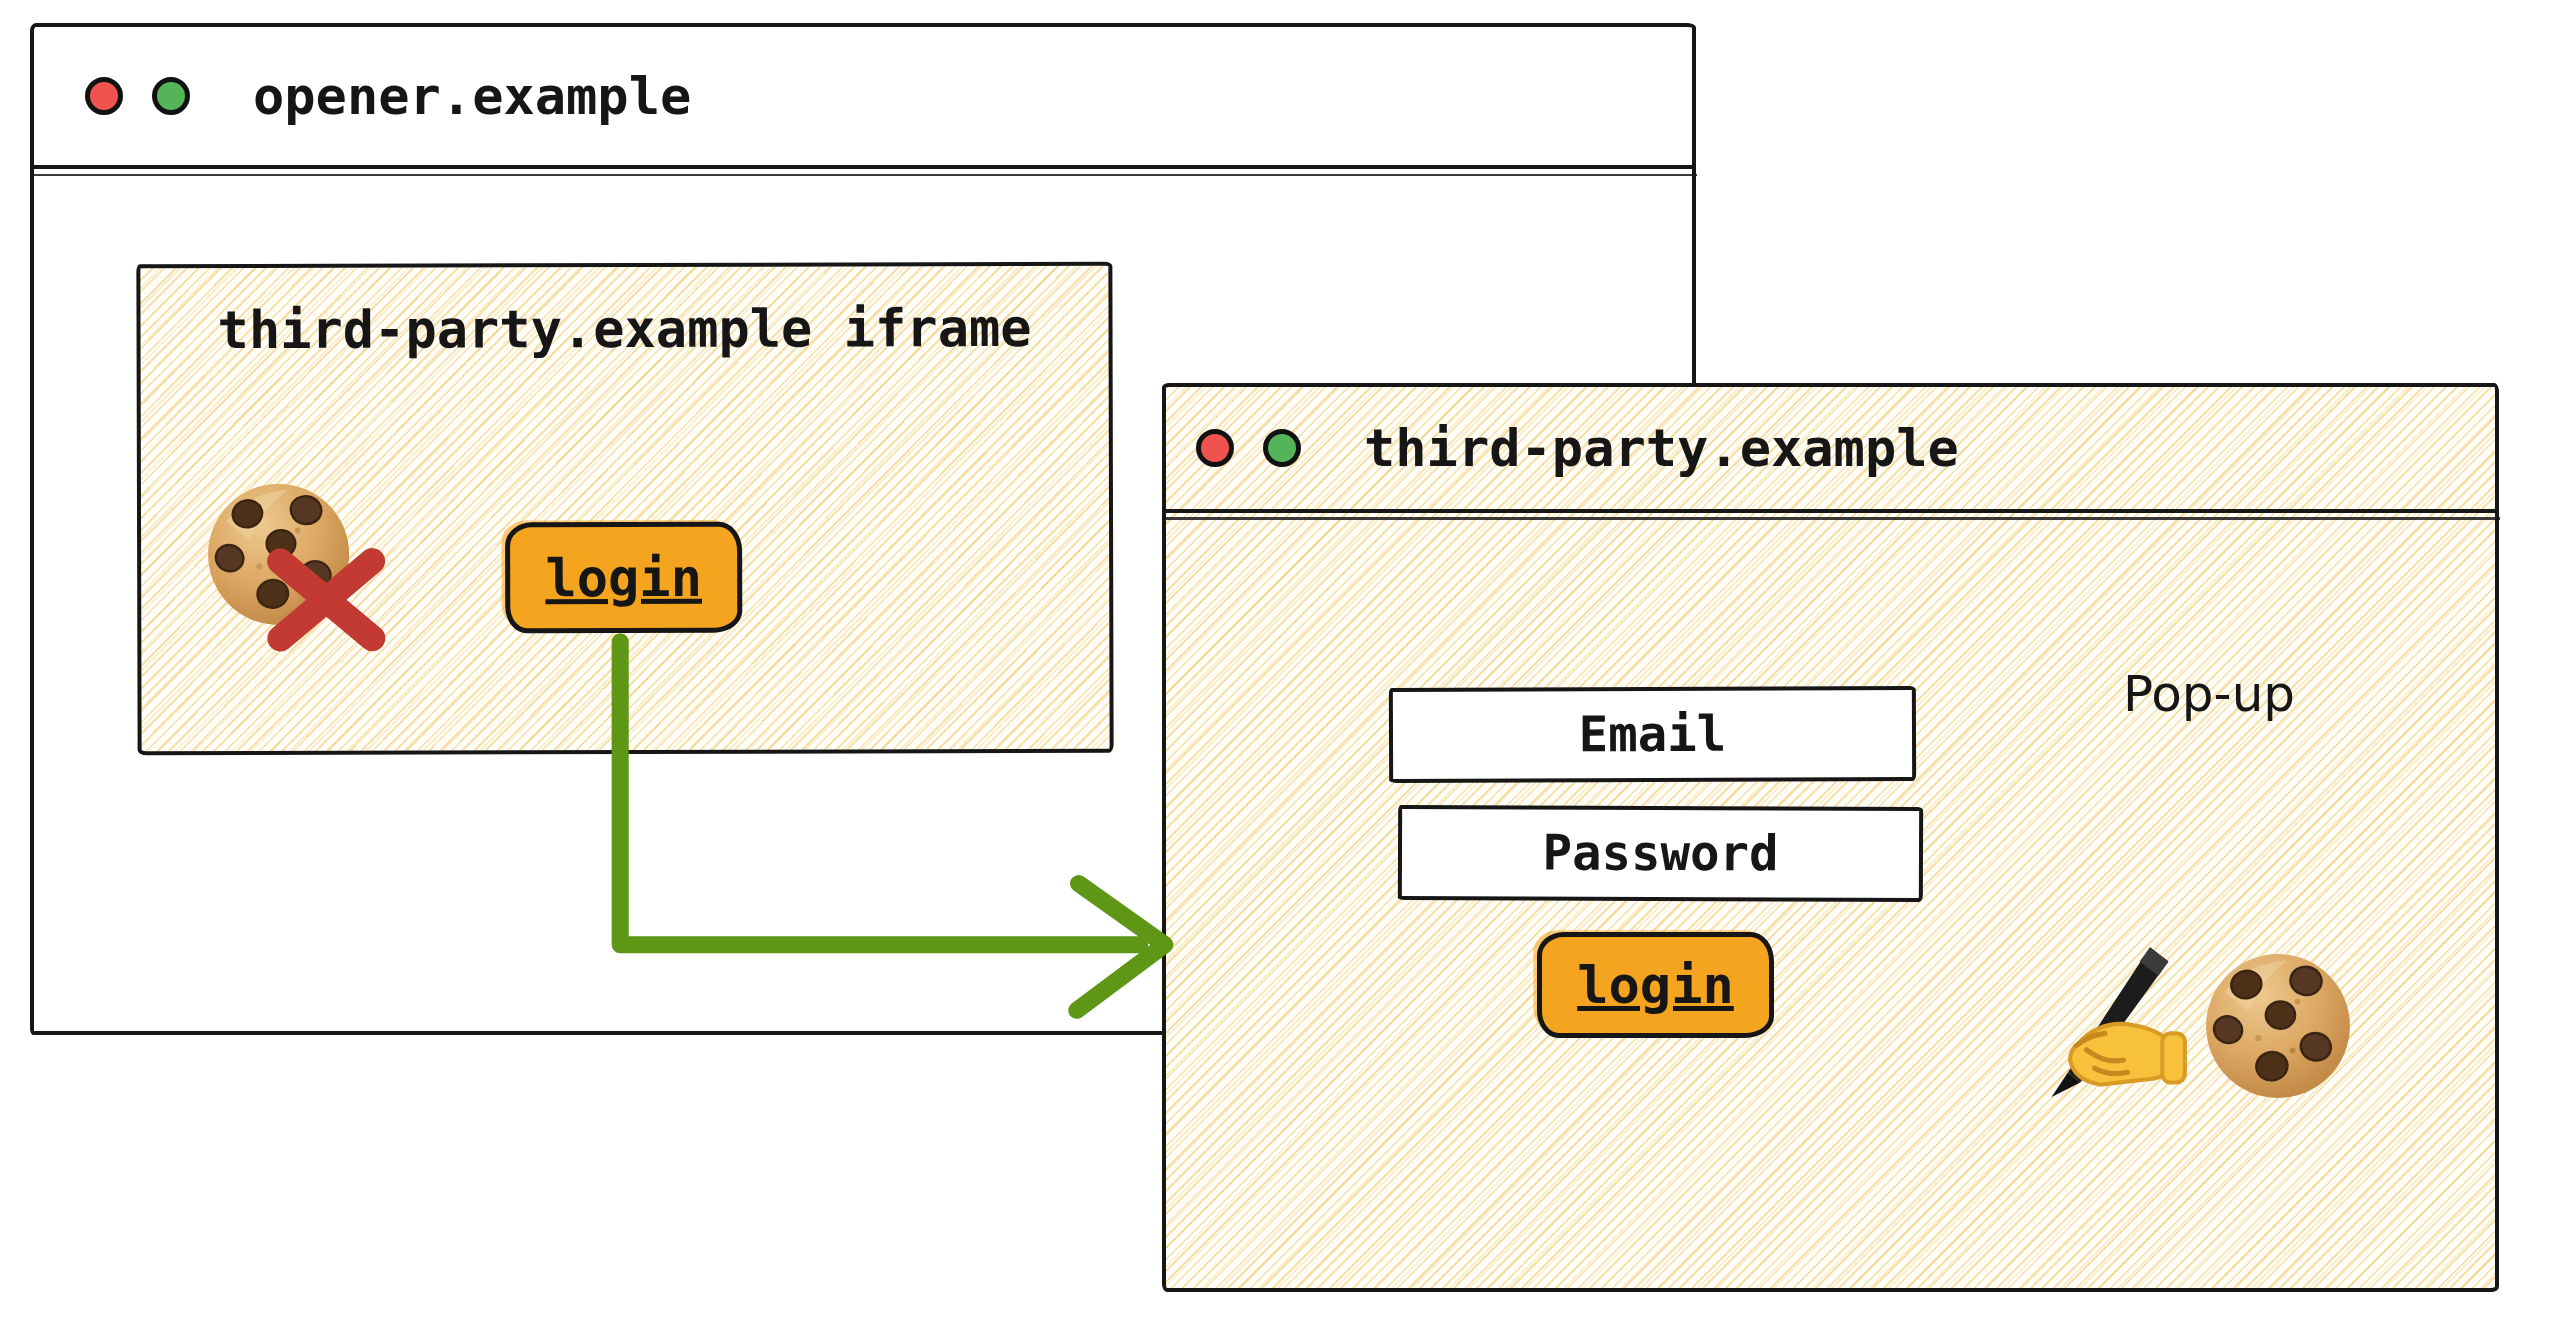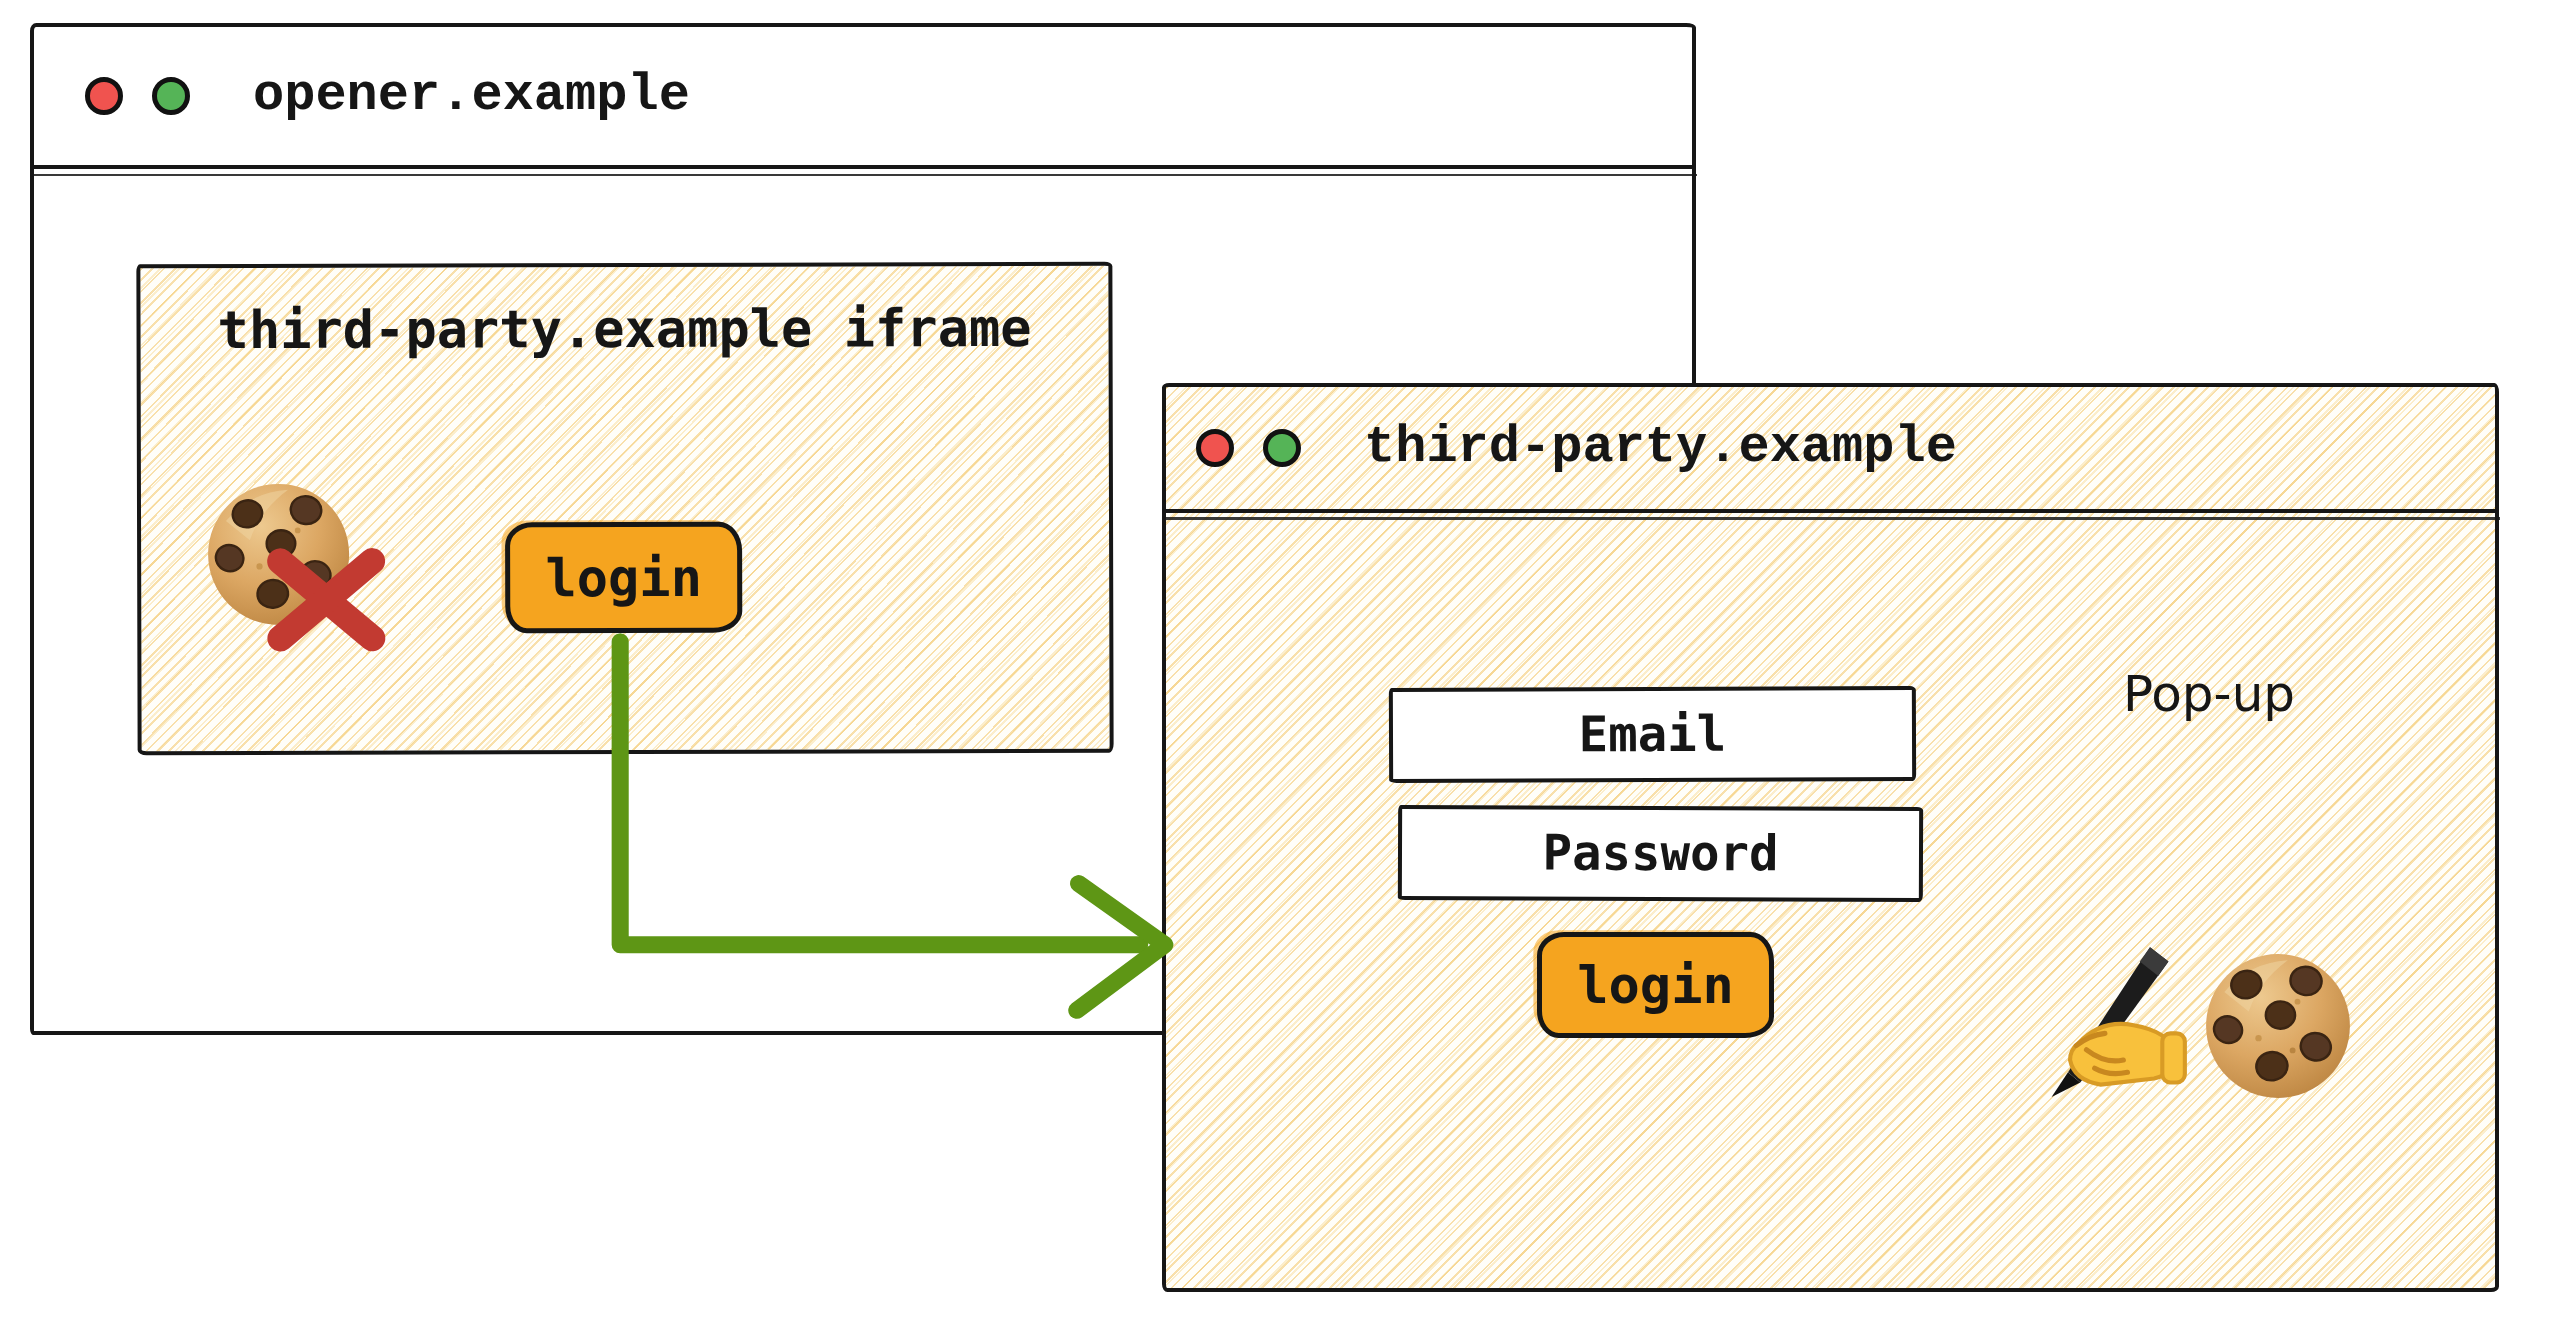--- a/index.html
+++ b/index.html
@@ -25,21 +25,21 @@
   .window-opener .titlebar{height:138px;padding-left:51px;}
   .window-popup  .titlebar{height:122px;padding-left:30px;}
   .titlebar::after{content:"";position:absolute;left:-4.5px;right:-4.5px;bottom:-10.8px;height:2.7px;
     background:#161616;opacity:.85;}
 
   .dot{display:inline-block;width:38px;height:38px;border-radius:50%;
        border:5.4px solid #111;box-sizing:border-box;flex:0 0 auto;}
   .dot-red{background:#F0534F;}
   .dot-green{background:#55B457;margin-left:29px;}
   .titlebar-title{margin-left:63px;font-weight:700;font-size:52px;line-height:1;
-                  letter-spacing:0;white-space:nowrap;font-family:Liberation Mono, monospace;}
+                  letter-spacing:0;white-space:nowrap;}
 
   
   .iframe-box{position:absolute;left:103px;top:236px;width:976px;height:491px;box-sizing:border-box;
     border:4.5px solid #161616;border-radius:3.6px 8px 4.5px 9px/7.2px 4.5px 9px 5.4px;
     transform:rotate(-0.15deg);}
   .iframe-label{margin-top:31px;text-align:center;font-weight:700;font-size:52px;line-height:1.2;
     white-space:nowrap;}
 
   .cookie-wrap{position:absolute;left:61px;top:210px;width:153px;height:153px;}
   .cookie-svg{width:100%;height:100%;display:block;}
@@ -48,21 +48,21 @@
   .cross::before,.cross::after{content:"";position:absolute;left:-5.4px;top:55px;width:146px;height:26px;
     border-radius:14.4px;background:#C23A31;}
   .cross::before{transform:rotate(40deg);}
   .cross::after{transform:rotate(-40deg);}
 
   
   .login-btn{position:absolute;display:flex;align-items:center;justify-content:center;box-sizing:border-box;
     background:#F5A41F;border:5.4px solid #161616;color:#161616;cursor:pointer;
     border-radius:27px 23.4px 29px 21.6px/23.4px 29px 21.6px 27px;
     font-family:"DejaVu Sans Mono","Liberation Mono",monospace;font-weight:700;font-size:52px;line-height:1;
-    box-shadow:-5.4px -3.6px 0 -1.8px rgba(245,164,31,.55);}
+    box-shadow:-5.4px -3.6px 0 -1.8px rgba(245,164,31,.55);text-decoration:underline;}
   .iframe-login{left:364px;top:255px;width:237px;height:111px;}
   .popup-login{left:371px;top:545px;width:237px;height:106px;}
 
   .field{position:absolute;box-sizing:border-box;height:95px;background:#ffffff;border:4.5px solid #161616;
     font-family:"DejaVu Sans Mono","Liberation Mono",monospace;font-weight:700;font-size:49px;
     text-align:center;color:#161616;padding:0;outline:none;
     border-radius:2.7px 6.3px 3.6px 7.2px/6.3px 3.6px 7.2px 2.7px;}
   .field-email{left:223px;top:300px;width:527px;transform:rotate(-0.2deg);}
   .field-password{left:232px;top:419px;width:525px;transform:rotate(0.2deg);}
 

